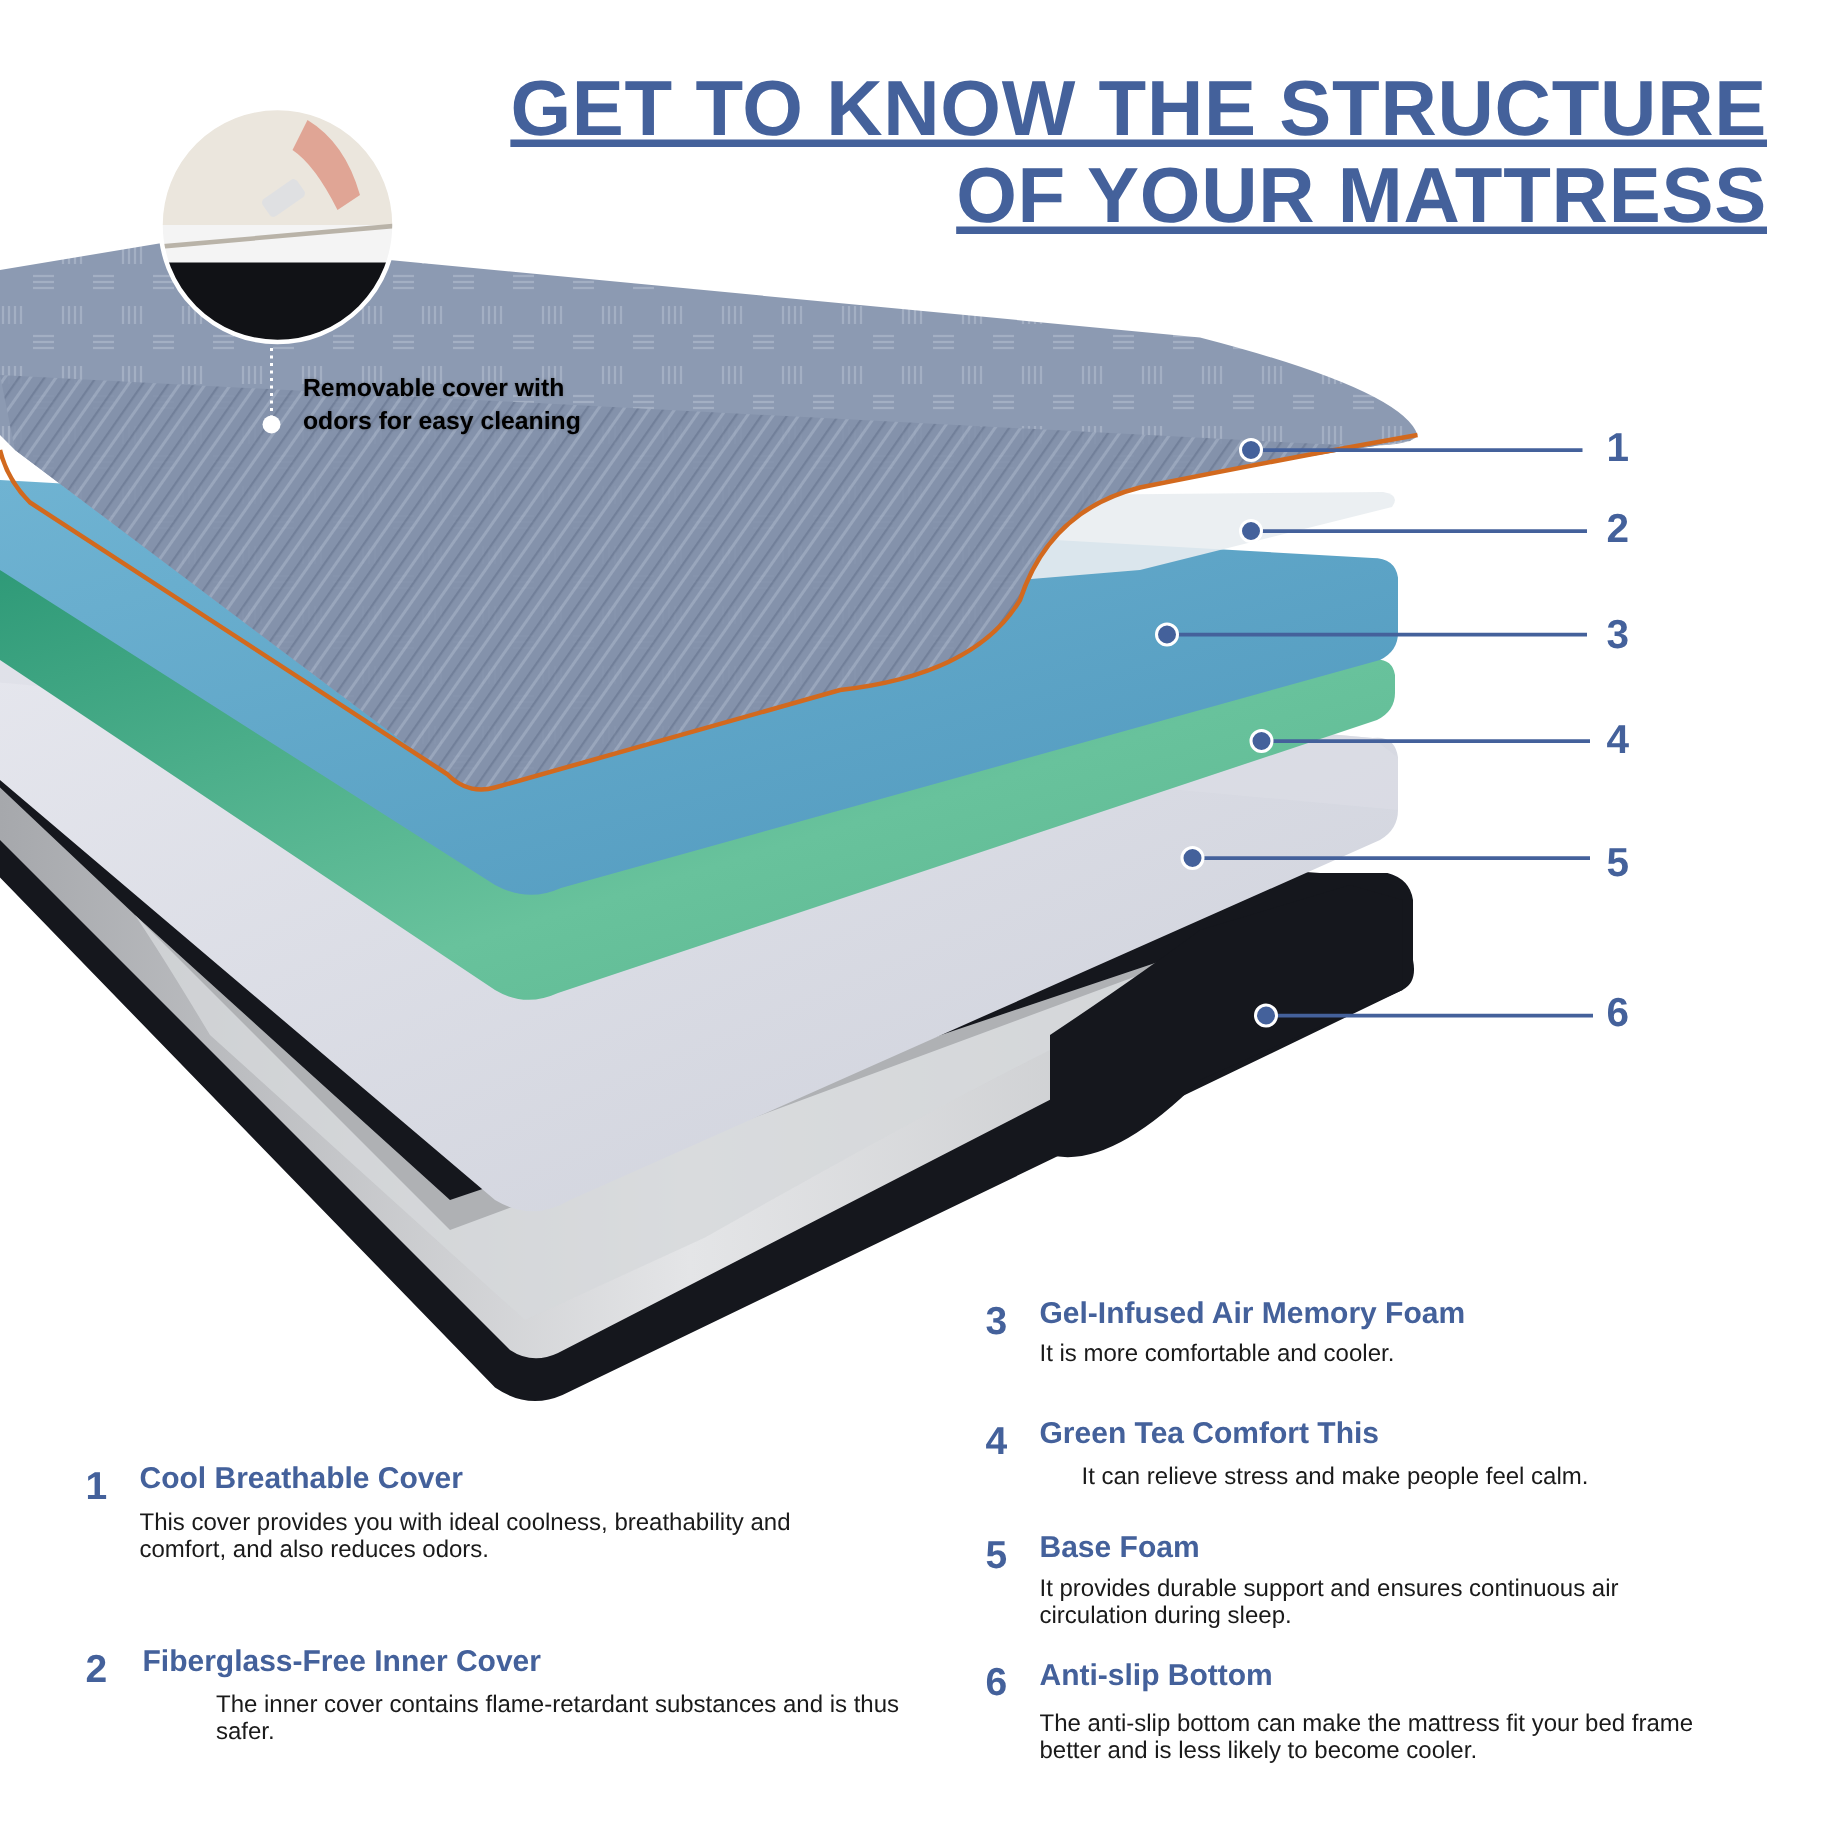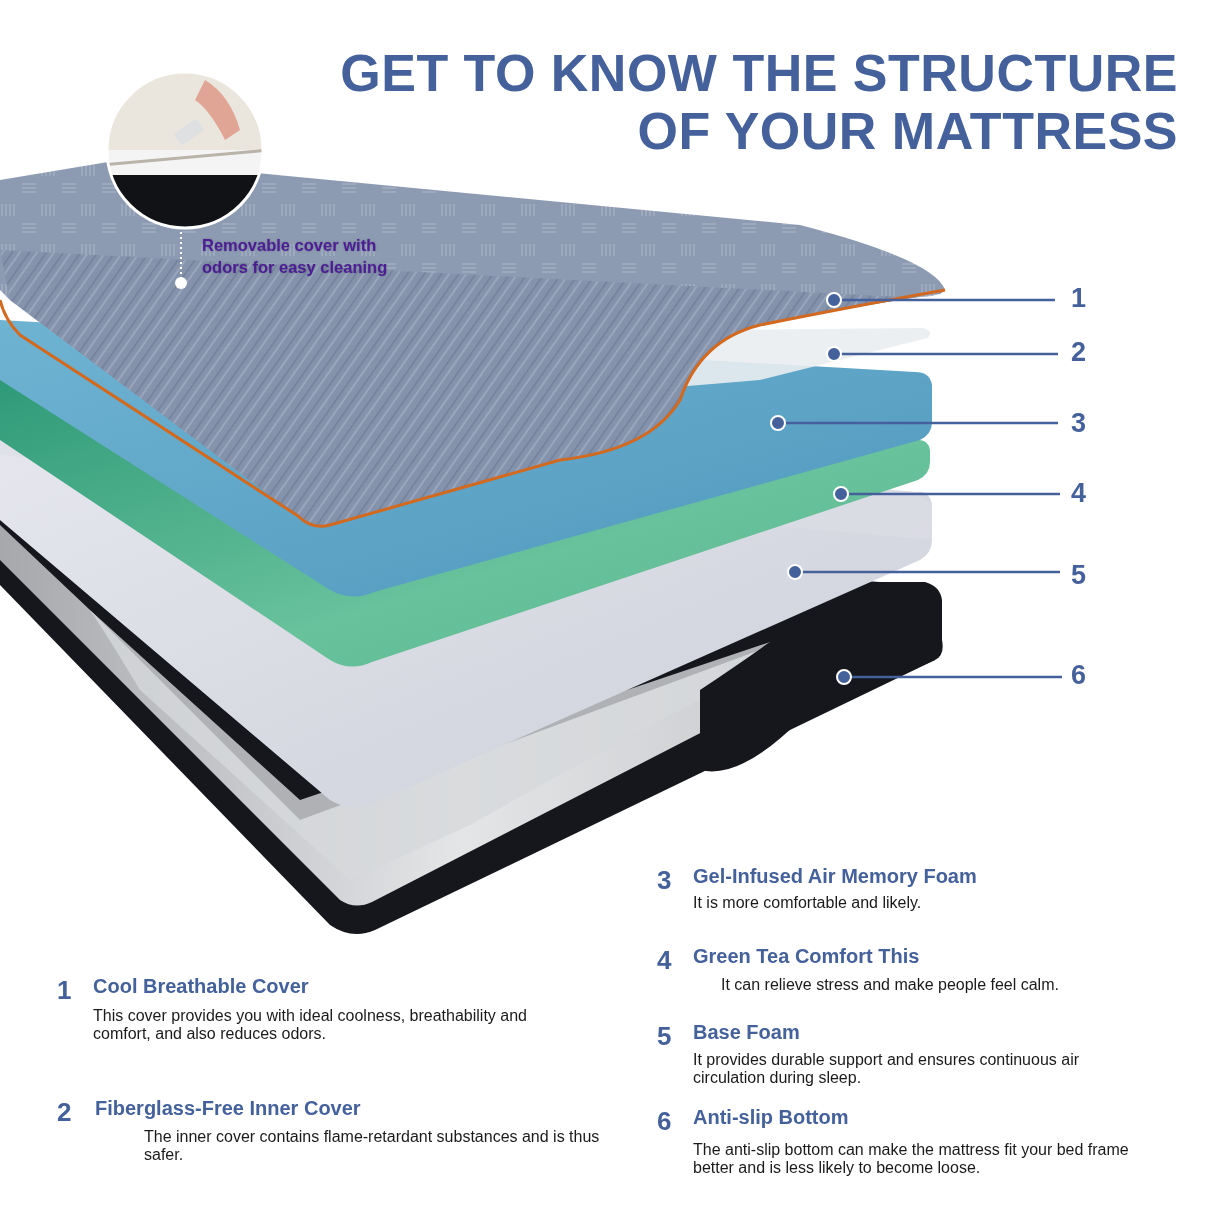--- a/index.html
+++ b/index.html
@@ -1,24 +1,24 @@
 <!DOCTYPE html>
 <html><head>
 <meta charset="utf-8">
 <style>
   html, body { margin: 0; padding: 0; background: #ffffff; }
   body { width: 1214px; height: 1214px; position: relative; overflow: hidden;
          font-family: "Liberation Sans", sans-serif; }
   .title { position: absolute; right: 36px; top: 44px; text-align: right;
            color: #44619b; font-weight: bold; font-size: 52px; line-height: 58px;
            letter-spacing: 0.5px; }
-  .title div { white-space: nowrap; }
+  .title div { white-space: nowrap; text-decoration: underline; }
   svg.art { position: absolute; left: 0; top: 0; }
   .callout-num { position: absolute; color: #44619b; font-weight: bold; font-size: 27px; }
-  .cover-note { position: absolute; left: 202px; top: 234px; color: #4c1d95; font-weight: bold;
+  .cover-note { position: absolute; left: 202px; top: 248px; color: #000000; font-weight: bold;
                 font-size: 16.5px; line-height: 22px; text-shadow: 0 0 2px rgba(0,0,0,0.25); }
   .feature { position: absolute; }
   .feature .num { position: absolute; left: 0; top: 0; color: #44619b; font-weight: bold; font-size: 26px; }
   .feature .head { position: absolute; left: 36px; top: 0; color: #44619b; font-weight: bold;
                    font-size: 20px; white-space: nowrap; }
   .feature .desc { position: absolute; left: 36px; color: #1a1a1a; font-size: 16px;
                    line-height: 18px; width: 470px; }
 </style>
 </head>
 <body>
@@ -142,32 +142,32 @@
 
 <div class="feature" style="left:57px; top:1097px;">
   <div class="num">2</div>
   <div class="head" style="left:38px;">Fiberglass-Free Inner Cover</div>
   <div class="desc" style="top:31px; left:39px;margin-left:48px;">The inner cover contains flame-retardant substances and is thus safer.</div>
 </div>
 
 <div class="feature" style="left:657px; top:865px;">
   <div class="num">3</div>
   <div class="head">Gel-Infused Air Memory Foam</div>
-  <div class="desc" style="top:29px;">It is more comfortable and likely.</div>
+  <div class="desc" style="top:29px;">It is more comfortable and cooler.</div>
 </div>
 
 <div class="feature" style="left:657px; top:945px;">
   <div class="num">4</div>
   <div class="head">Green Tea Comfort This</div>
   <div class="desc" style="top:31px;margin-left:28px;">It can relieve stress and make people feel calm.</div>
 </div>
 
 <div class="feature" style="left:657px; top:1021px;">
   <div class="num">5</div>
   <div class="head">Base Foam</div>
   <div class="desc" style="top:30px; width:450px;">It provides durable support and ensures continuous air circulation during sleep.</div>
 </div>
 
 <div class="feature" style="left:657px; top:1106px;">
   <div class="num">6</div>
   <div class="head">Anti-slip Bottom</div>
-  <div class="desc" style="top:35px; width:460px;">The anti-slip bottom can make the mattress fit your bed frame better and is less likely to become loose.</div>
+  <div class="desc" style="top:35px; width:460px;">The anti-slip bottom can make the mattress fit your bed frame better and is less likely to become cooler.</div>
 </div>
 
 </body></html>

